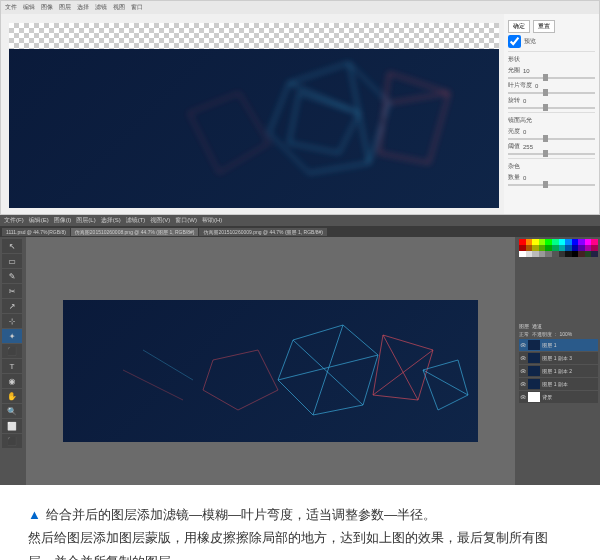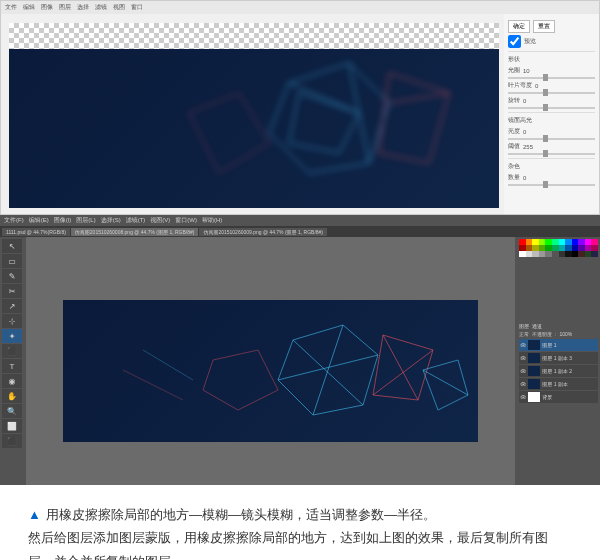--- a/index.html
+++ b/index.html
@@ -258,16 +258,16 @@
         <div class="layer-row">
             <span>👁</span>
             <div class="thumb" style="background:#fff"></div>
             <span>背景</span>
           </div>
       </div>
     </div>
   </div>
 
   <div class="caption">
-    <p><span class="marker">▲</span><span>用橡皮擦擦除局部的地方—模糊—镜头模糊，适当调整参数—半径。</span></p>
+    <p><span class="marker">▲</span><span>给合并后的图层添加滤镜—模糊—叶片弯度，适当调整参数—半径。</span></p>
     <p>然后给图层添加图层蒙版，用橡皮擦擦除局部的地方，达到如上图的效果，最后复制所有图层，并合并所复制的图层。</p>
   </div>
 </div>
 
 </body></html>

